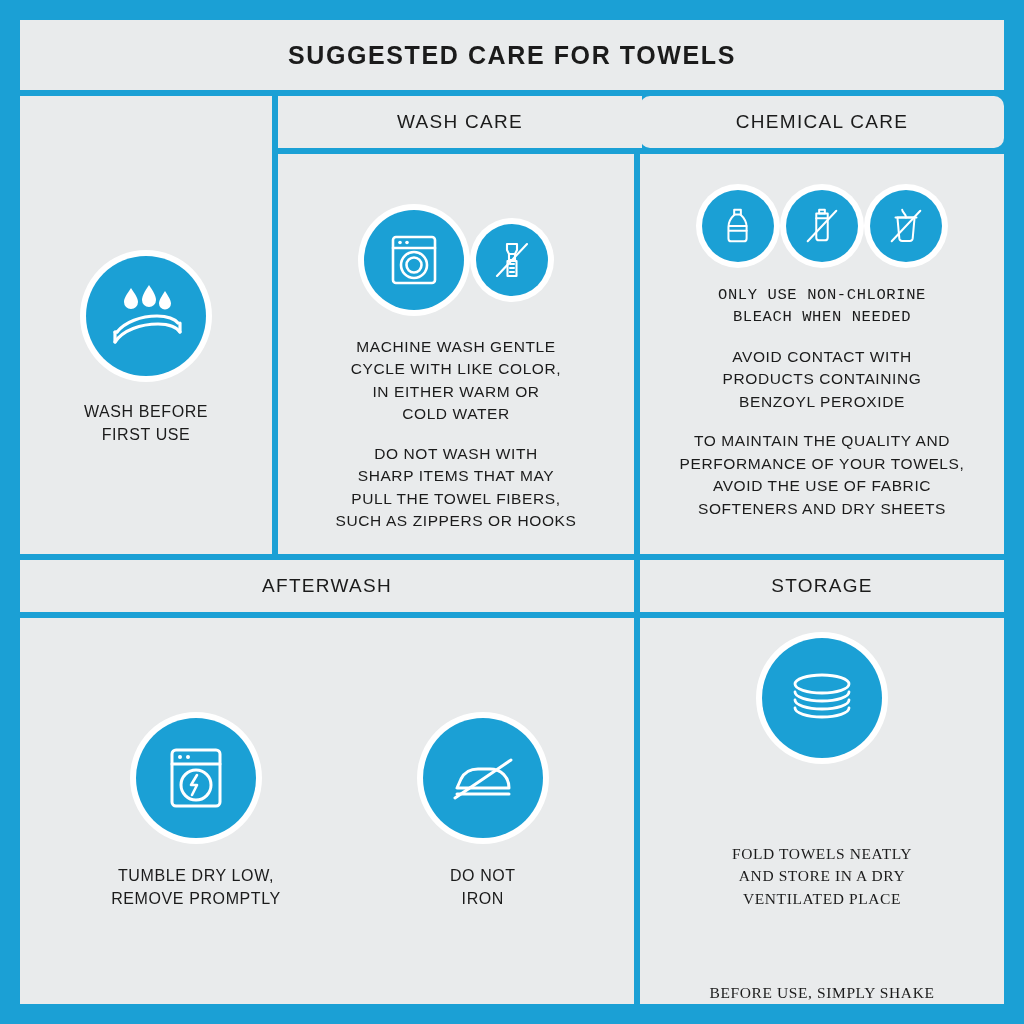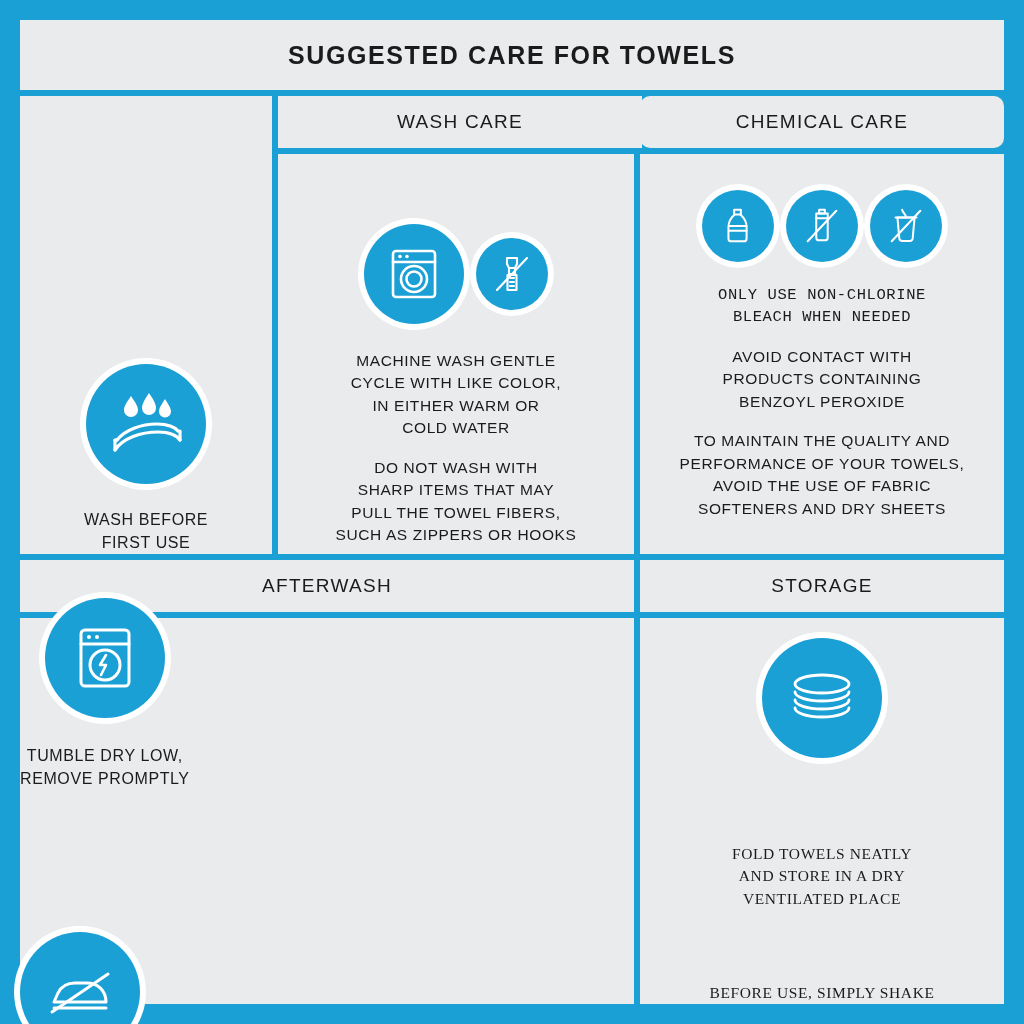--- a/index.html
+++ b/index.html
@@ -138,42 +138,42 @@
       <span>CHEMICAL CARE</span>
     </div>
     <div class="panel hdr after-hdr">
       <span>AFTERWASH</span>
     </div>
     <div class="panel hdr store-hdr">
       <span>STORAGE</span>
     </div>
 
     <div class="panel first-use-cell">
-      <div class="cell-inner" style="justify-content:flex-end; padding-top:52px;">
+      <div class="cell-inner" style="justify-content:center; padding-top:52px;">
         <div class="circ c-lg">
           <svg width="78" height="72" viewBox="0 0 78 72" fill="none" stroke="#ffffff" stroke-width="3.2" stroke-linecap="round" stroke-linejoin="round">
             <path d="M24 8 C20 14 17 18 17 22 a7 7 0 0 0 14 0 c0-4-3-8-7-14 Z" fill="#ffffff" stroke="none"></path>
             <path d="M42 5 C38 11 35 16 35 20 a7 7 0 0 0 14 0 c0-4-3-9-7-15 Z" fill="#ffffff" stroke="none"></path>
             <path d="M58 11 C55 16 52 20 52 23.5 a6 6 0 0 0 12 0 c0-3.5-3-7.5-6-12.5 Z" fill="#ffffff" stroke="none"></path>
             <path d="M10 52 C18 42 34 36 50 36 c10 0 18 3 21 7"></path>
             <path d="M8 62 C16 50 34 44 51 44 c11 0 19 3.5 22 8"></path>
             <path d="M8 62 L8 52"></path>
             <path d="M73 43 L73 52"></path>
             <path d="M10 52 L8 52"></path>
           </svg>
         </div>
         <div class="cap big" style="margin-top:24px;">
           <div>WASH BEFORE</div>
           <div>FIRST USE</div>
         </div>
       </div>
     </div>
 
     <div class="panel wash-cell">
-      <div class="cell-inner" style="justify-content:flex-start; padding-top:70px;">
+      <div class="cell-inner" style="justify-content:flex-start; padding-top:56px;">
         <div class="icon-row" style="gap:12px;">
           <div class="circ c-md">
             <svg width="58" height="58" viewBox="0 0 58 58" fill="none" stroke="#ffffff" stroke-width="2.6" stroke-linecap="round" stroke-linejoin="round">
               <rect x="8" y="6" width="42" height="46" rx="3"></rect>
               <line x1="8" y1="17" x2="50" y2="17"></line>
               <circle cx="15" cy="11.5" r="1.8" fill="#ffffff" stroke="none"></circle>
               <circle cx="22" cy="11.5" r="1.8" fill="#ffffff" stroke="none"></circle>
               <circle cx="29" cy="34" r="13"></circle>
               <circle cx="29" cy="34" r="7.5"></circle>
             </svg>
@@ -245,21 +245,21 @@
         <div class="cap">
           <div>TO MAINTAIN THE QUALITY AND</div>
           <div>PERFORMANCE OF YOUR TOWELS,</div>
           <div>AVOID THE USE OF FABRIC</div>
           <div>SOFTENERS AND DRY SHEETS</div>
         </div>
       </div>
     </div>
 
     <div class="panel after-cell">
-      <div class="cell-inner" style="flex-direction:column; justify-content:center; align-items:flex-start; padding-top:100px; gap:142px;border-radius:14px;">
+      <div class="cell-inner" style="flex-direction:row; justify-content:center; align-items:flex-start; padding-top:100px; gap:142px;border-radius:14px;">
 
         <div style="display:flex;flex-direction:column;align-items:center;">
           <div class="circ c-lg">
             <svg width="72" height="72" viewBox="0 0 72 72" fill="none" stroke="#ffffff" stroke-width="3" stroke-linecap="round" stroke-linejoin="round">
               <rect x="12" y="8" width="48" height="56" rx="4"></rect>
               <line x1="12" y1="22" x2="60" y2="22"></line>
               <circle cx="20" cy="15" r="2" fill="#ffffff" stroke="none"></circle>
               <circle cx="28" cy="15" r="2" fill="#ffffff" stroke="none"></circle>
               <circle cx="36" cy="43" r="15"></circle>
               <path d="M37 33 l-6 10 h6 l-5 10" stroke-width="2.6"></path>

